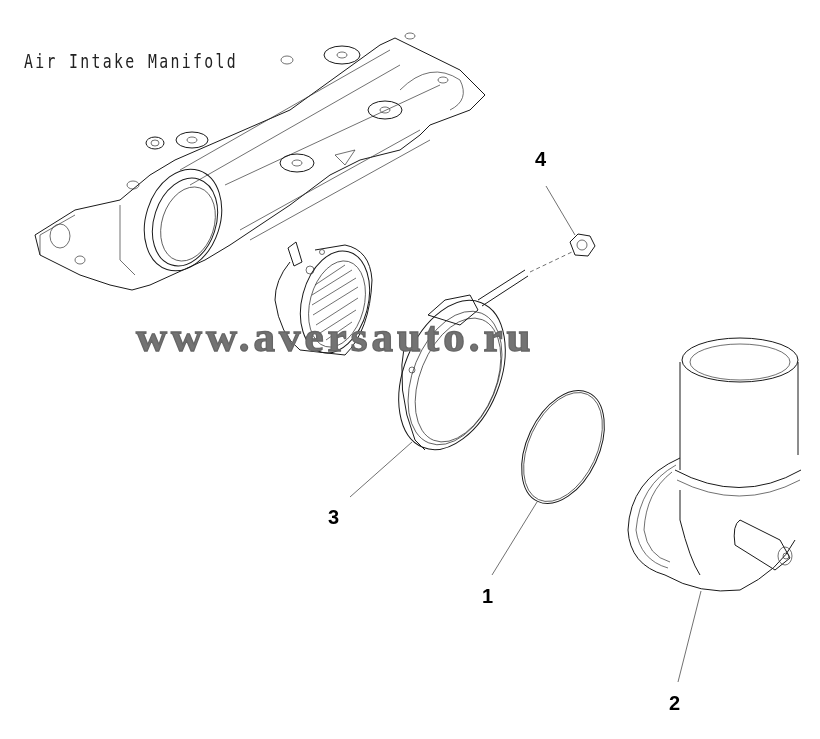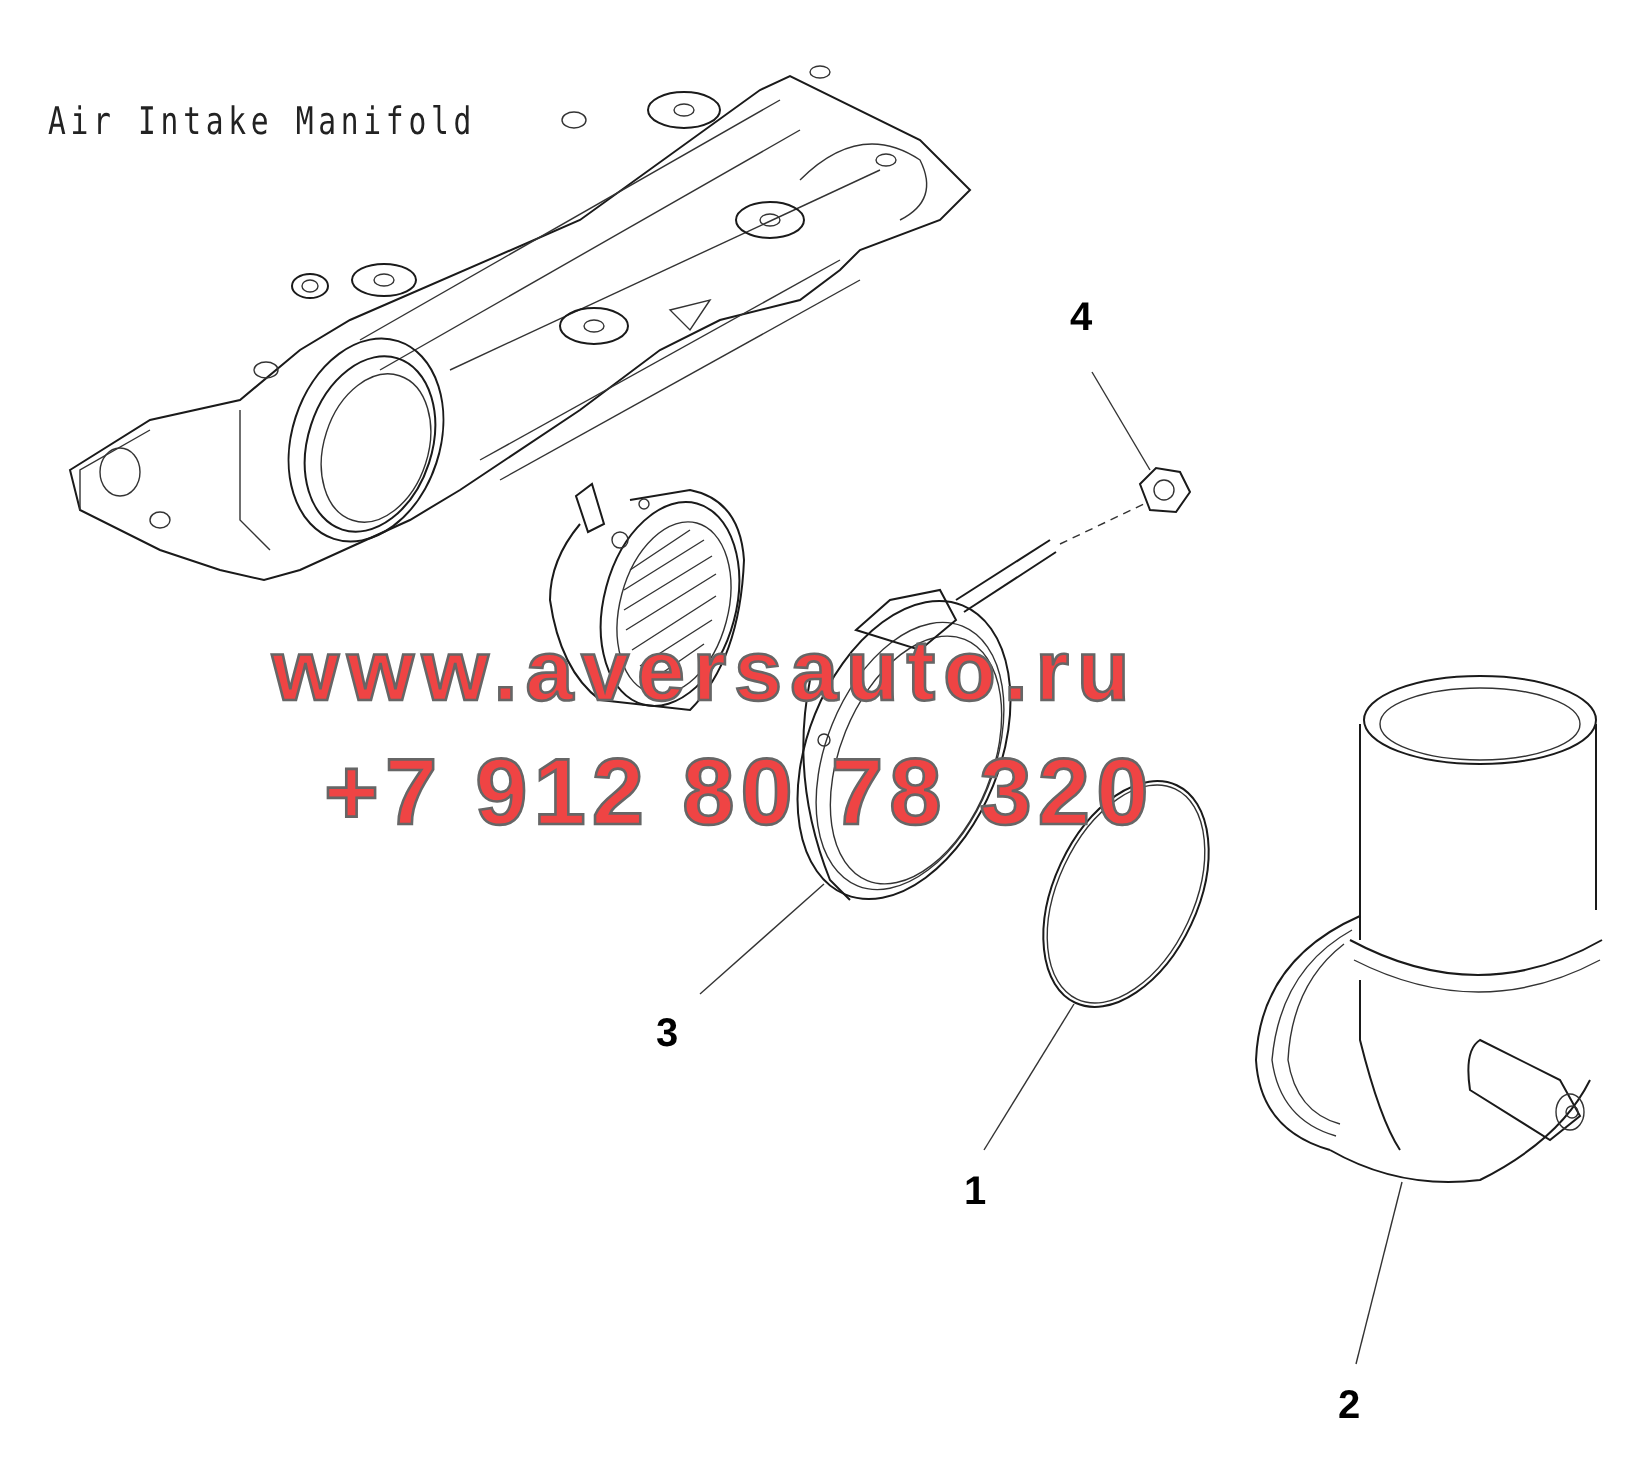--- a/index.html
+++ b/index.html
@@ -2,21 +2,21 @@
 <html><head>
 <meta charset="utf-8">
 <style>
   html,body{margin:0;padding:0;background:#ffffff;}
   #stage{position:relative;width:820px;height:739px;overflow:hidden;background:#ffffff;font-family:"Liberation Sans",sans-serif;}
   svg{position:absolute;left:0;top:0;}
   .ln{fill:none;stroke:#1a1a1a;stroke-width:1;}
   .thin{fill:none;stroke:#333;stroke-width:0.7;}
   .title{position:absolute;left:24px;top:50px;font-family:"DejaVu Sans Mono","Liberation Mono",monospace;font-size:19px;letter-spacing:3px;color:#222;font-weight:300;transform:scaleX(0.78);transform-origin:left top;}
   .callout{position:absolute;font-family:"Liberation Sans",sans-serif;font-weight:bold;font-size:20px;color:#000;}
-  .wm{position:absolute;font-family:Liberation Sans, sans-serif;font-weight:bold;color:#ef4444;-webkit-text-stroke:1.3px #666;letter-spacing:2px;white-space:nowrap;text-align:center;}
+  .wm{position:absolute;font-family:Liberation Serif, serif;font-weight:bold;color:#737373;-webkit-text-stroke:1.3px #666;letter-spacing:2px;white-space:nowrap;text-align:center;}
   .wm1{left:136px;top:312px;font-size:43px;letter-spacing:4px;}
   .wm2{left:162px;top:368px;font-size:47px;letter-spacing:3px;}
 </style>
 </head>
 <body>
 
 <div id="stage">
 
   <svg width="820" height="739" viewBox="0 0 820 739">
 
@@ -107,21 +107,20 @@
 
     <g>
       <line class="thin" x1="546" y1="186" x2="575" y2="235"></line>
       <line class="thin" x1="350" y1="497" x2="412" y2="442"></line>
       <line class="thin" x1="492" y1="575" x2="537" y2="502"></line>
       <line class="thin" x1="678" y1="682" x2="701" y2="591"></line>
     </g>
   </svg>
 
   <div class="wm wm1">www.aversauto.ru</div>
-  <div class="wm wm2">+7 912 80 78 320</div>
 
   <div class="title">Air Intake Manifold</div>
 
   <div class="callout" style="left:535px;top:148px;">4</div>
   <div class="callout" style="left:328px;top:506px;">3</div>
   <div class="callout" style="left:482px;top:585px;">1</div>
   <div class="callout" style="left:669px;top:692px;">2</div>
 </div>
 
 </body></html>

